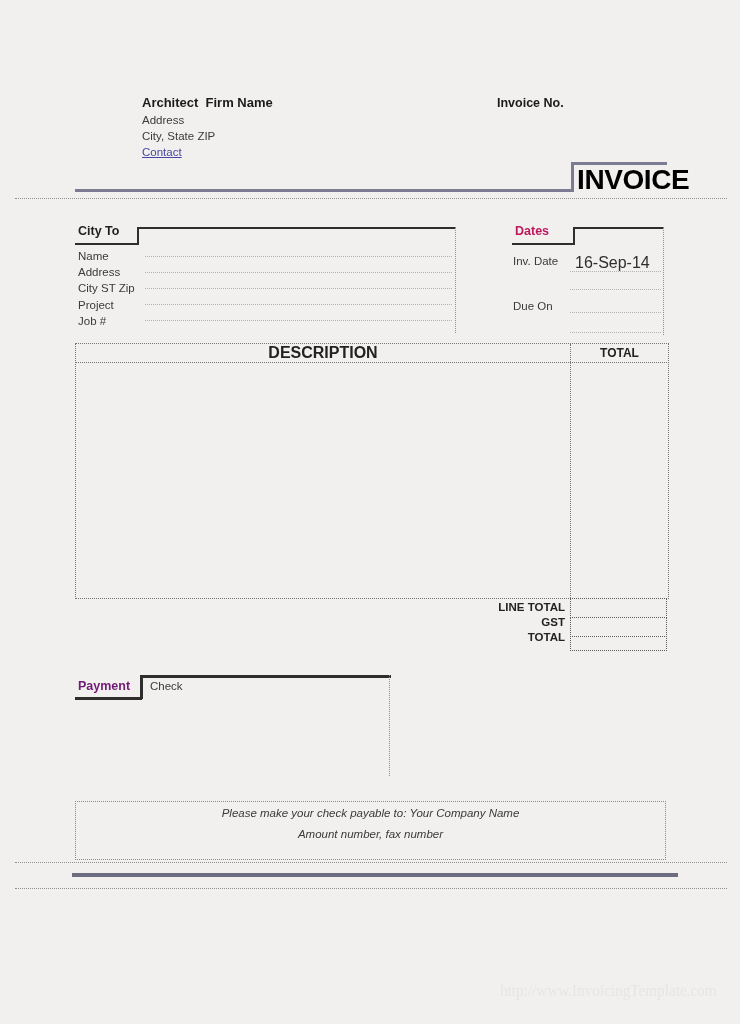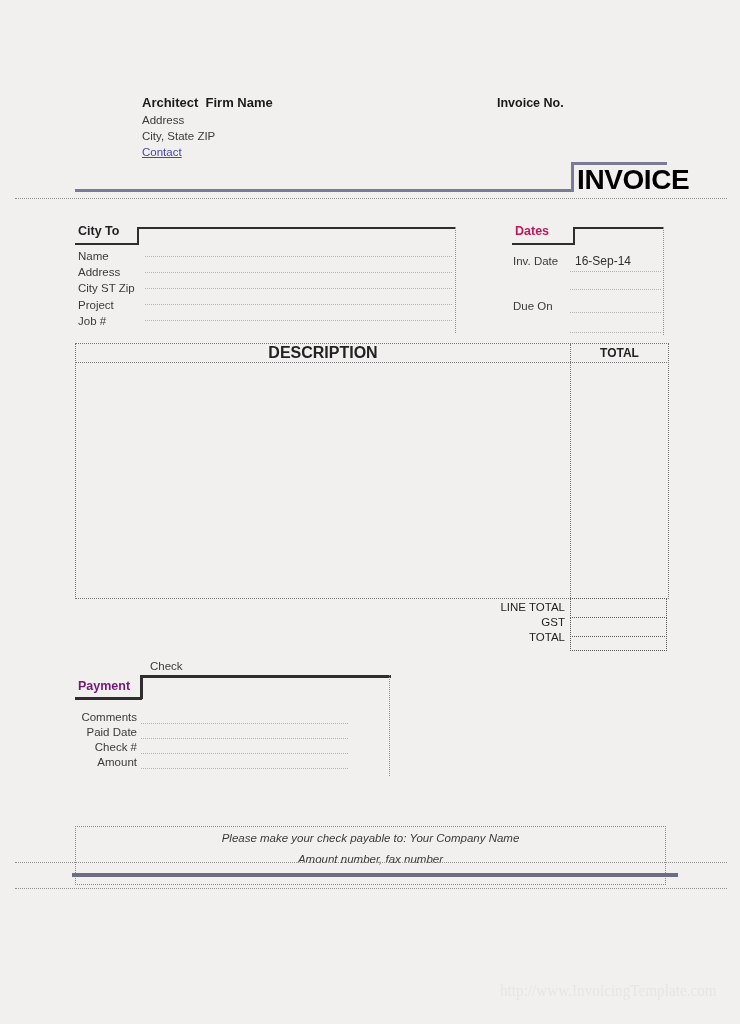--- a/index.html
+++ b/index.html
@@ -34,33 +34,33 @@
   
   .dates-lbl{font-size:11.5px;color:#3a3a3a;}
 
   
   .tbl-head{left:75px;top:343px;width:592px;height:18px;border:1px dotted #757575;display:flex;}
   .tbl-head .c1{width:494px;border-right:1px dotted #757575;display:flex;align-items:center;justify-content:center;font-size:16px;font-weight:bold;color:#222;}
   .tbl-head .c2{flex:1;display:flex;align-items:center;justify-content:center;font-size:12px;font-weight:bold;color:#222;}
   .tbl-body{left:75px;top:362px;width:592px;height:236px;border-left:1px dotted #757575;border-right:1px dotted #757575;border-bottom:1px dotted #757575;}
   .tbl-body .div{position:absolute;left:494px;top:0;height:100%;border-left:1px dotted #757575;}
 
-  .total-lbl{left:420px;width:145px;text-align:right;font-size:11.5px;font-weight:normal;color:#222;}
+  .total-lbl{left:420px;width:145px;text-align:right;font-size:11.5px;font-weight:bold;color:#222;}
   .total-box{left:570px;width:95px;border:1px dotted #5a5a5a;}
 
   
   .pay-rows{left:40px;top:709px;width:308px;}
   .prow{height:15.1px;display:flex;}
   .prow .pl{width:97px;text-align:right;padding-right:4px;font-size:11.5px;color:#3a3a3a;display:flex;align-items:center;justify-content:flex-end;}
   .prow .fl{flex:1;border-bottom:1px dotted #b4b2b0;}
 
   .office-box{left:455px;top:739px;width:211px;height:46px;border:1px dotted #8a8a8a;}
   .office-box span{display:block;padding:2px 0 0 5px;font-size:11.5px;color:#333;}
 
-  .footer-box{left:75px;top:801px;width:589px;height:57px;border:1px dotted #8a8a8a;text-align:center;font-style:italic;font-size:11.5px;color:#3a3a3a;margin-top:25px;}
+  .footer-box{left:75px;top:801px;width:589px;height:57px;border:1px dotted #8a8a8a;text-align:center;font-style:italic;font-size:11.5px;color:#3a3a3a;}
   .footer-box .f1{padding-top:5px;}
   .footer-box .f2{margin-top:3px;}
   .footer-box .f3{margin-top:9px;}
 
   .thickline{left:72px;top:873px;width:606px;height:4px;background:#6d6d82;}
   .watermark{left:500px;top:982px;width:235px;font-family:"Liberation Serif", serif;font-size:16px;color:#e7e5e4;white-space:nowrap;transform:scaleX(0.95);transform-origin:left;}
 </style>
 </head>
 <body>
 
@@ -107,21 +107,21 @@
     </div>
   </div>
 
   <div class="abs bold" style="left:515px;top:224px;font-size:12.5px;color:#be185d;">Dates</div>
   <div class="abs tabline" style="left:512px;top:243px;width:63px;height:2px;"></div>
   <div class="abs tabline" style="left:573px;top:227px;width:2px;height:18px;"></div>
   <div class="abs tabline" style="left:573px;top:227px;width:91px;height:2px;"></div>
   <div class="abs dottedv" style="left:663px;top:227px;height:108px;"></div>
 
   <div class="abs dates-lbl" style="left:513px;top:255px;">Inv. Date</div>
-  <div class="abs" style="left:575px;top:254px;font-size:12px;color:#2e2e2e;">16-Sep-14</div>
+  <div class="abs" style="left:575px;top:254px;font-size:16px;color:#2e2e2e;">16-Sep-14</div>
   <div class="abs fieldline" style="left:570px;top:262px;width:91px;height:9px;"></div>
   <div class="abs fieldline" style="left:570px;top:280px;width:91px;height:9px;"></div>
   <div class="abs dates-lbl" style="left:513px;top:300px;">Due On</div>
   <div class="abs fieldline" style="left:570px;top:303px;width:91px;height:9px;"></div>
   <div class="abs fieldline" style="left:570px;top:323px;width:91px;height:9px;"></div>
 
   <div class="abs tbl-head">
     <div class="c1">DESCRIPTION</div>
     <div class="c2">TOTAL</div>
   </div>
@@ -133,41 +133,23 @@
   <div class="abs total-lbl" style="top:616px;">GST</div>
   <div class="abs total-lbl" style="top:631px;">TOTAL</div>
   <div class="abs total-box" style="top:598px;height:18px;"></div>
   <div class="abs total-box" style="top:617px;height:18px;"></div>
   <div class="abs total-box" style="top:636px;height:13px;"></div>
 
   <div class="abs bold" style="left:78px;top:679px;font-size:12.5px;color:#701a75;">Payment</div>
   <div class="abs tabline" style="left:75px;top:697px;width:67px;height:2.5px;"></div>
   <div class="abs tabline" style="left:140px;top:675px;width:2.5px;height:24px;"></div>
   <div class="abs tabline" style="left:140px;top:675px;width:251px;height:2.5px;"></div>
-  <div class="abs lbl" style="left:150px;top:660px;">Check</div>
+  <div class="abs lbl" style="left:150px;top:680px;">Check</div>
   <div class="abs dottedv" style="left:389px;top:675px;height:101px;"></div>
 
-  <div class="abs pay-rows">
-    <div class="prow">
-      <span class="pl">Comments</span>
-      <span class="fl"></span>
-    </div>
-    <div class="prow">
-      <span class="pl">Paid Date</span>
-      <span class="fl"></span>
-    </div>
-    <div class="prow">
-      <span class="pl">Check #</span>
-      <span class="fl"></span>
-    </div>
-    <div class="prow">
-      <span class="pl">Amount</span>
-      <span class="fl"></span>
-    </div>
-  </div>
 
 
   <div class="abs footer-box">
     <div class="f1">Please make your check payable to: Your Company Name</div>
     <div class="f3">Amount number, fax number</div>
   </div>
 
   <div class="abs dottedh" style="left:15px;top:862px;width:712px;"></div>
   <div class="abs thickline"></div>
   <div class="abs dottedh" style="left:15px;top:888px;width:712px;"></div>

